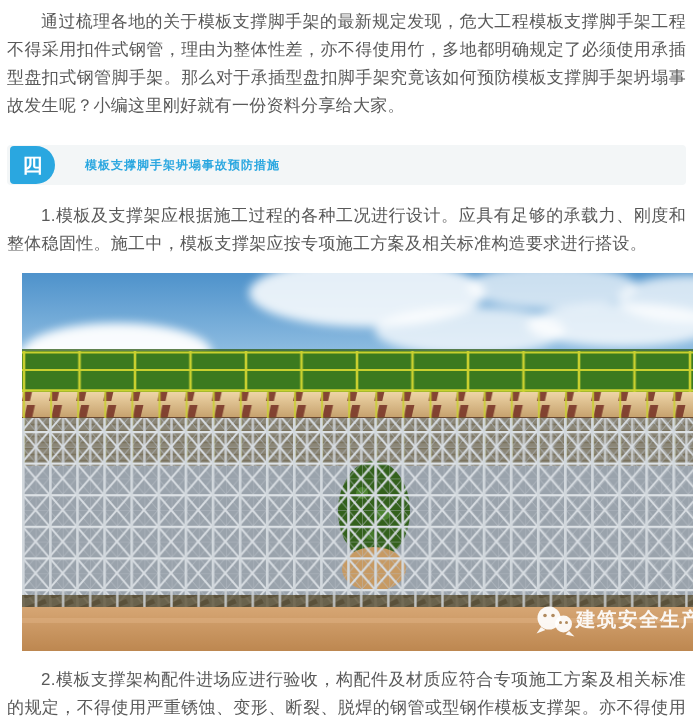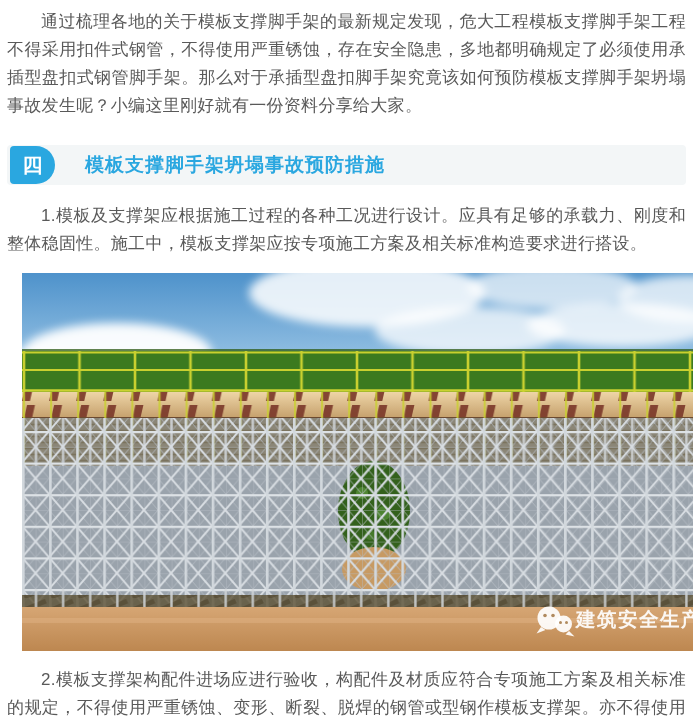--- a/index.html
+++ b/index.html
@@ -17,34 +17,34 @@
     display:flex;align-items:center;height:40px;
     background:#f3f6f7;border-radius:4px;margin:0 0 17px 0;
   }
   .badge{
     width:45px;height:38px;margin-left:3px;flex:0 0 auto;
     background:#2aa7e0;border-radius:4px 19px 19px 4px;
     color:#ffffff;font-size:20px;font-weight:bold;
     display:flex;align-items:center;justify-content:center;
   }
   .section-title{
-    color:#2aa7e0;font-size:19px;font-weight:bold;
+    color:#2aa7e0;font-size:12px;font-weight:bold;
     margin-left:30px;letter-spacing:1px;
   }
   .measure-1{margin-bottom:15px;}
   figure{margin:15px;line-height:0;}
   figure svg{display:block;}
   .measure-2{margin-top:14px;}
 </style>
 </head>
 <body>
 
 <div class="article">
 
-  <p class="para intro">通过梳理各地的关于模板支撑脚手架的最新规定发现，危大工程模板支撑脚手架工程不得采用扣件式钢管，不得使用严重锈蚀，存在安全隐患，多地都明确规定了必须使用承插型盘扣式钢管脚手架。那么对于承插型盘扣脚手架究竟该如何预防模板支撑脚手架坍塌事故发生呢？小编这里刚好就有一份资料分享给大家。</p>
+  <p class="para intro">通过梳理各地的关于模板支撑脚手架的最新规定发现，危大工程模板支撑脚手架工程不得采用扣件式钢管，理由为整体性差，亦不得使用竹，多地都明确规定了必须使用承插型盘扣式钢管脚手架。那么对于承插型盘扣脚手架究竟该如何预防模板支撑脚手架坍塌事故发生呢？小编这里刚好就有一份资料分享给大家。</p>
 
   <div class="section-bar">
     <div class="badge">四</div>
     <div class="section-title">模板支撑脚手架坍塌事故预防措施</div>
   </div>
 
   <p class="para measure-1">1.模板及支撑架应根据施工过程的各种工况进行设计。应具有足够的承载力、刚度和整体稳固性。施工中，模板支撑架应按专项施工方案及相关标准构造要求进行搭设。</p>
 
   <figure>
     <svg width="677" height="378" viewBox="0 0 677 378" xmlns="http://www.w3.org/2000/svg">

